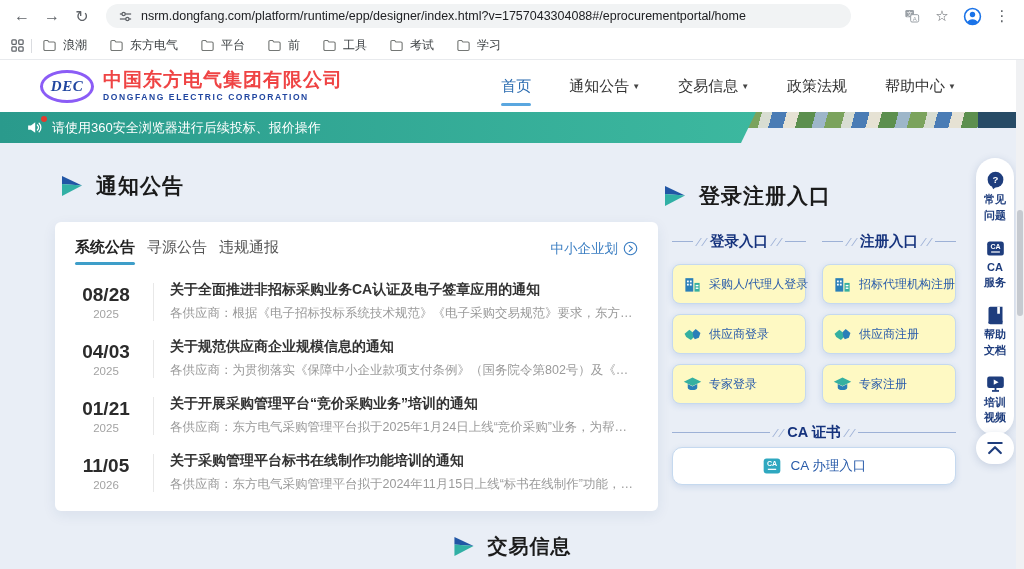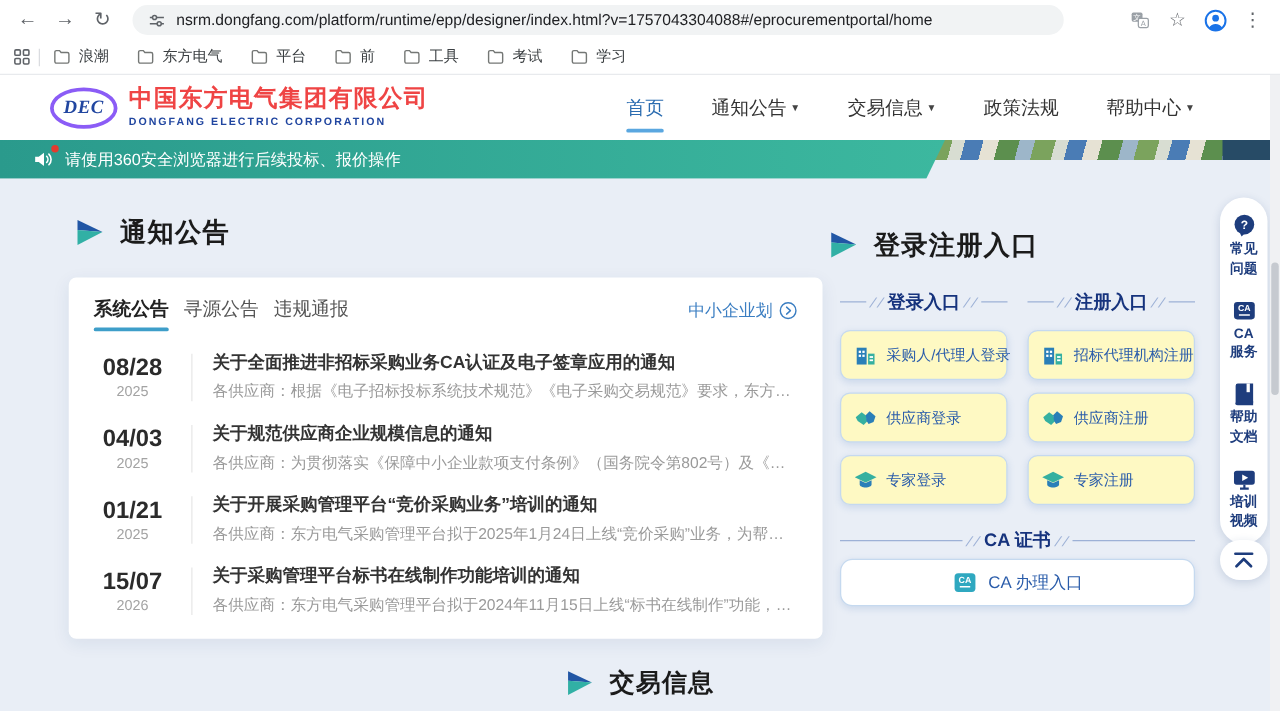--- a/index.html
+++ b/index.html
@@ -281,21 +281,21 @@
           <div class="n-yr">2025</div>
         </div>
         <div class="n-sep"></div>
         <div class="n-body">
           <div class="n-title">关于开展采购管理平台“竞价采购业务”培训的通知</div>
           <div class="n-desc">各供应商：东方电气采购管理平台拟于2025年1月24日上线“竞价采购”业务，为帮助各供…</div>
         </div>
       </div>
       <div class="n-item">
         <div class="n-date">
-          <div class="n-md">15/07</div>
+          <div class="n-md">11/05</div>
           <div class="n-yr">2026</div>
         </div>
         <div class="n-sep"></div>
         <div class="n-body">
           <div class="n-title">关于采购管理平台标书在线制作功能培训的通知</div>
           <div class="n-desc">各供应商：东方电气采购管理平台拟于2024年11月15日上线“标书在线制作”功能，为帮…</div>
         </div>
       </div>
     </div>
   </div>

